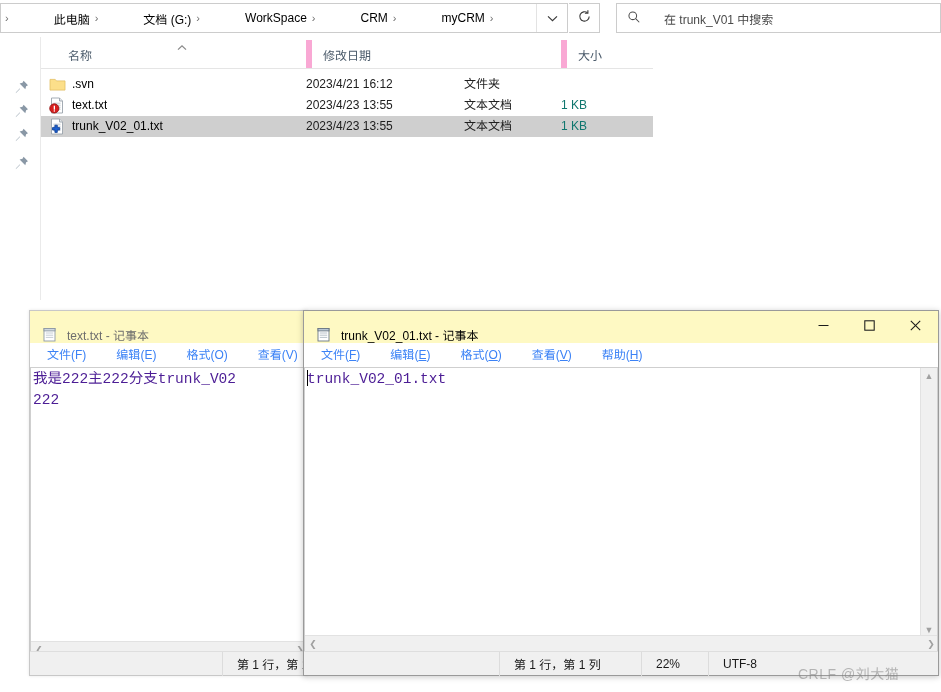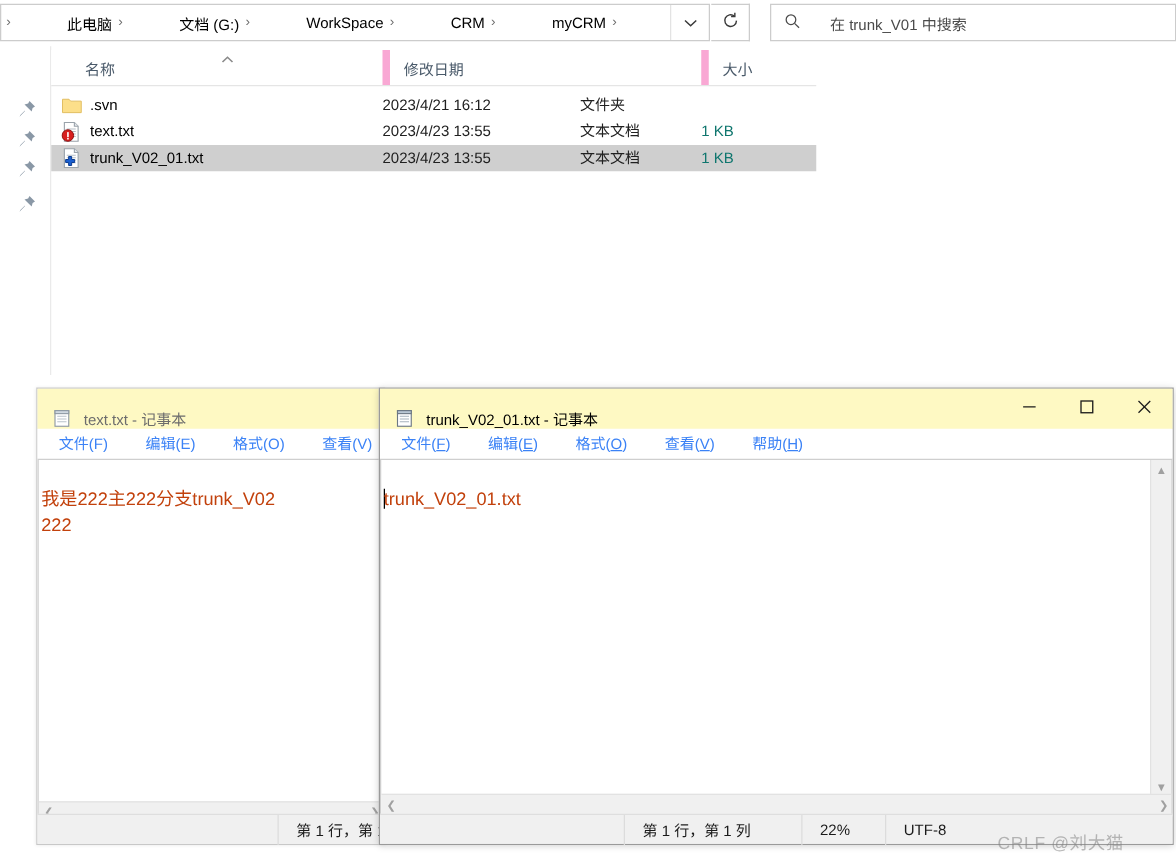--- a/index.html
+++ b/index.html
@@ -218,26 +218,25 @@
   .np-body {
     position: absolute;
     background: #ffffff;
     border: 1px solid #cfcfcf;
     box-sizing: border-box;
     overflow: hidden;
   }
   .np-text {
     position: absolute;
     left: 2px; top: 1px;
-    font-family: Liberation Sans, sans-serif;
+    font-family: Liberation Mono, monospace;
     font-size: 14.5px;
     line-height: 21px;
-    color: #c2410c;
+    color: #4c1d95;
     white-space: pre;
-    margin-top: 21px;
   }
   .caret {
     display: inline-block;
     width: 1px;
     height: 16px;
     background: #000;
     vertical-align: -3px;
     margin-right: -1px;
   }
 

